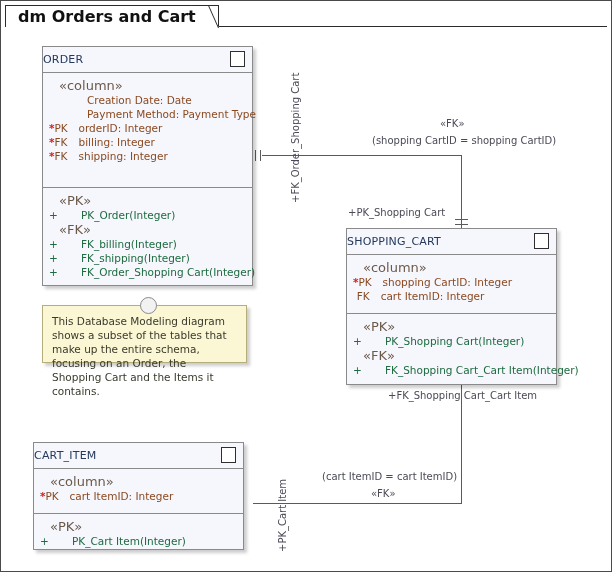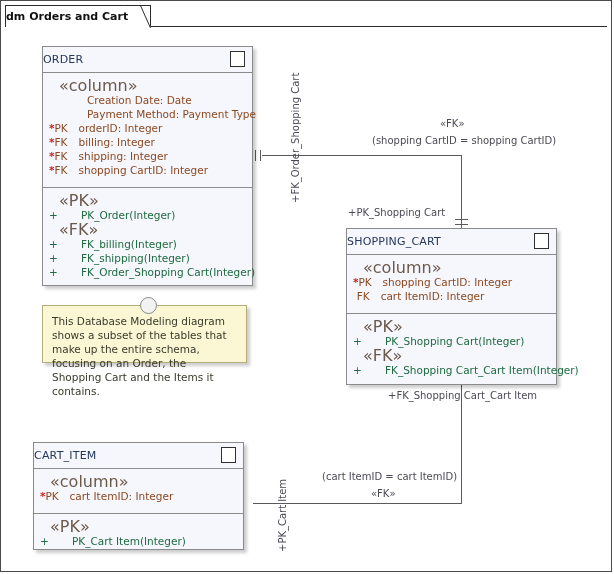--- a/index.html
+++ b/index.html
@@ -10,21 +10,21 @@
   }
   
   #frame{
     position:absolute;left:0;top:0;width:612px;height:572px;
     border:1px solid #4a4a4a;background:#ffffff;box-sizing:border-box;
   }
   #tab{
     position:absolute;left:5px;top:5px;height:22px;
     border:1px solid #2b2b2b;border-bottom:none;background:#ffffff;
     box-sizing:border-box;display:flex;align-items:center;
-    padding:0 22px 0 0;font-size:11px;font-weight:bold;color:#111;
+    padding:0 22px 0 12px;font-size:16px;font-weight:bold;color:#111;
     white-space:nowrap;
   }
   #tab:after{
     content:"";position:absolute;right:-1px;top:-1px;bottom:-1px;width:16px;
     background:#ffffff;
     border-right:1px solid #2b2b2b;
     transform:skewX(24deg);transform-origin:bottom left;
     border-top:1px solid #2b2b2b;
   }
   #tabline{
@@ -40,21 +40,21 @@
   }
   .uml .hdr{
     position:relative;height:25px;border-bottom:1px solid #8a8a8a;
     display:flex;align-items:center;justify-content:flex-start;
     font-size:11px;font-weight:normal;color:#24395b;letter-spacing:.2px;
   }
   .uml .compart{
     border-bottom:1px solid #8a8a8a;padding:5px 6px 6px 6px;
   }
   .uml .compart.last{border-bottom:none;}
-  .stereo{font-size:16px;color:#6b5a4a;padding-left:10px;line-height:15px;}
+  .stereo{font-size:13px;color:#6b5a4a;padding-left:10px;line-height:15px;}
   .attr{font-size:10.5px;color:#8a4a20;line-height:14px;white-space:nowrap;}
   .attr .mand{color:#cc2222;font-weight:bold;}
   .attr .key{display:inline-block;width:24px;}
   .attr .indent{display:inline-block;width:38px;}
   .op{font-size:10.5px;color:#1d6b3f;line-height:14px;white-space:nowrap;}
   .op .vis{display:inline-block;width:10px;color:#1d6b3f;}
   .op .gap{display:inline-block;width:22px;}
 
   
   .tbl-icon{
@@ -123,21 +123,20 @@
       <span class="bar"></span><span class="ln"></span><span class="ln"></span><span class="ln"></span>
     </span>
   </div>
   <div class="compart" style="height:103px;">
     <div class="stereo">«column»</div>
     <div class="attr"><span class="indent"></span><span>Creation Date: Date</span></div>
     <div class="attr"><span class="indent"></span><span>Payment Method: Payment Type</span></div>
     <div class="attr"><span class="mand">*</span><span class="key">PK</span><span>orderID: Integer</span></div>
     <div class="attr"><span class="mand">*</span><span class="key">FK</span><span>billing: Integer</span></div>
     <div class="attr"><span class="mand">*</span><span class="key">FK</span><span>shipping: Integer</span></div>
-    <div class="attr"><span class="mand">*</span><span class="key">FK</span><span>shopping CartID: Integer</span></div>
   </div>
   <div class="compart last">
     <div class="stereo">«PK»</div>
     <div class="op"><span class="vis">+</span><span class="gap"></span><span>PK_Order(Integer)</span></div>
     <div class="stereo">«FK»</div>
     <div class="op"><span class="vis">+</span><span class="gap"></span><span>FK_billing(Integer)</span></div>
     <div class="op"><span class="vis">+</span><span class="gap"></span><span>FK_shipping(Integer)</span></div>
     <div class="op"><span class="vis">+</span><span class="gap"></span><span>FK_Order_Shopping Cart(Integer)</span></div>
   </div>
 </div>

